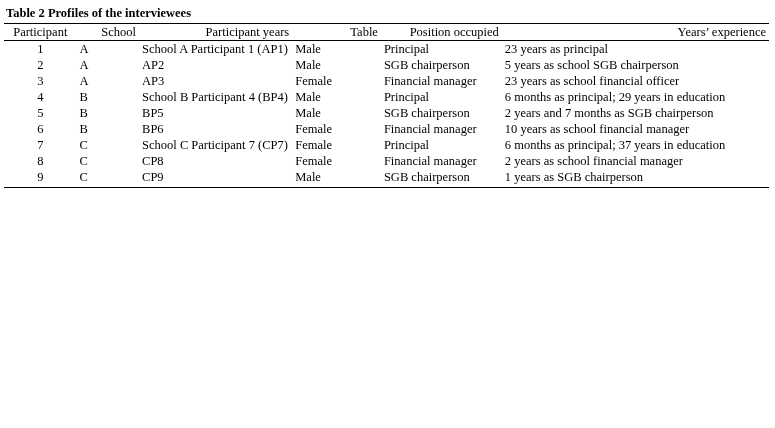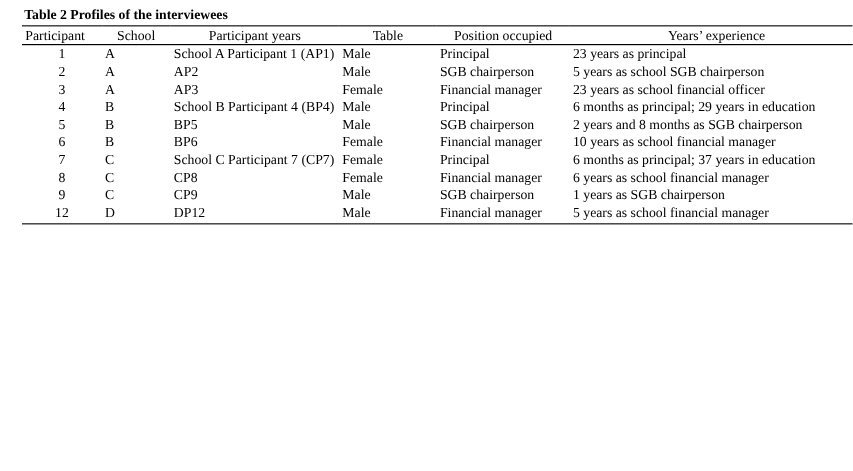--- a/index.html
+++ b/index.html
@@ -12,21 +12,21 @@
     height: 428px;
     font-family: "Liberation Serif", serif;
     color: #000000;
     overflow: hidden;
   }
   .page {
     position: relative;
     width: 775px;
     height: 428px;
     box-sizing: border-box;
-    padding: 6px 4px 0 20px;
+    padding: 6px 4px 0 4px;
   }
   .caption {
     font-size: 12.5px;
     font-weight: bold;
     line-height: 1.15;
     margin: 0 0 3px 2px;
     white-space: nowrap;
   }
   table.profiles {
     width: 765px;
@@ -37,25 +37,25 @@
   }
   table.profiles th,
   table.profiles td {
     vertical-align: top;
     padding: 1px 3px 1px 3px;
     font-weight: normal;
   }
   thead th {
     border-top: 1.2px solid #000;
     border-bottom: 1.2px solid #000;
-    text-align: center;
+    text-align: right;
     padding-top: 2px;
     padding-bottom: 2px;
   }
-  thead th.c-participant { text-align: left; }
+  thead th.c-participant { text-align: center; }
   tbody tr:last-child td {
     padding-bottom: 3px;
   }
   tbody td.c-participant {
     text-align: center;
   }
   .col0 { width: 72px; }
   .col1 { width: 62px; }
   .col2 { width: 152px; }
   .col3 { width: 88px; }
@@ -125,21 +125,21 @@
           <td>Male</td>
           <td>Principal</td>
           <td>6 months as principal; 29 years in education</td>
         </tr>
         <tr>
           <td class="c-participant">5</td>
           <td>B</td>
           <td>BP5</td>
           <td>Male</td>
           <td>SGB chairperson</td>
-          <td>2 years and 8 months as SGB chairperson</td>
+          <td>2 years and 7 months as SGB chairperson</td>
         </tr>
         <tr>
           <td class="c-participant">6</td>
           <td>B</td>
           <td>BP6</td>
           <td>Female</td>
           <td>Financial manager</td>
           <td>10 years as school financial manager</td>
         </tr>
         <tr>
@@ -149,36 +149,28 @@
           <td>Female</td>
           <td>Principal</td>
           <td>6 months as principal; 37 years in education</td>
         </tr>
         <tr>
           <td class="c-participant">8</td>
           <td>C</td>
           <td>CP8</td>
           <td>Female</td>
           <td>Financial manager</td>
-          <td>6 years as school financial manager</td>
+          <td>2 years as school financial manager</td>
         </tr>
         <tr>
           <td class="c-participant">9</td>
           <td>C</td>
           <td>CP9</td>
           <td>Male</td>
           <td>SGB chairperson</td>
           <td>1 years as SGB chairperson</td>
         </tr>
-        <tr>
-          <td class="c-participant">12</td>
-          <td>D</td>
-          <td>DP12</td>
-          <td>Male</td>
-          <td>Financial manager</td>
-          <td>5 years as school financial manager</td>
-        </tr>
       </tbody>
   </table>
 
   <div class="bottom-rule"></div>
 
 </div>
 
 </body></html>

